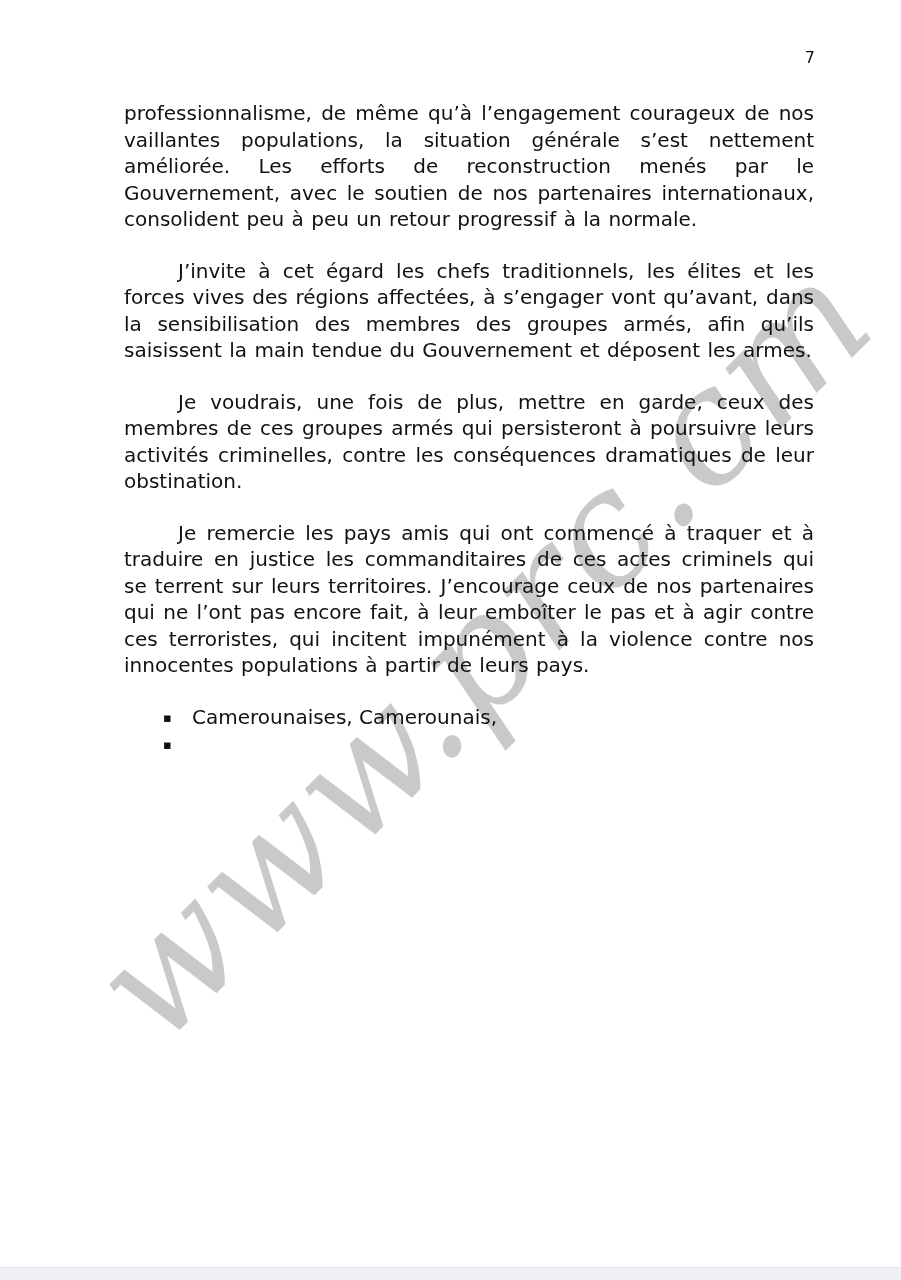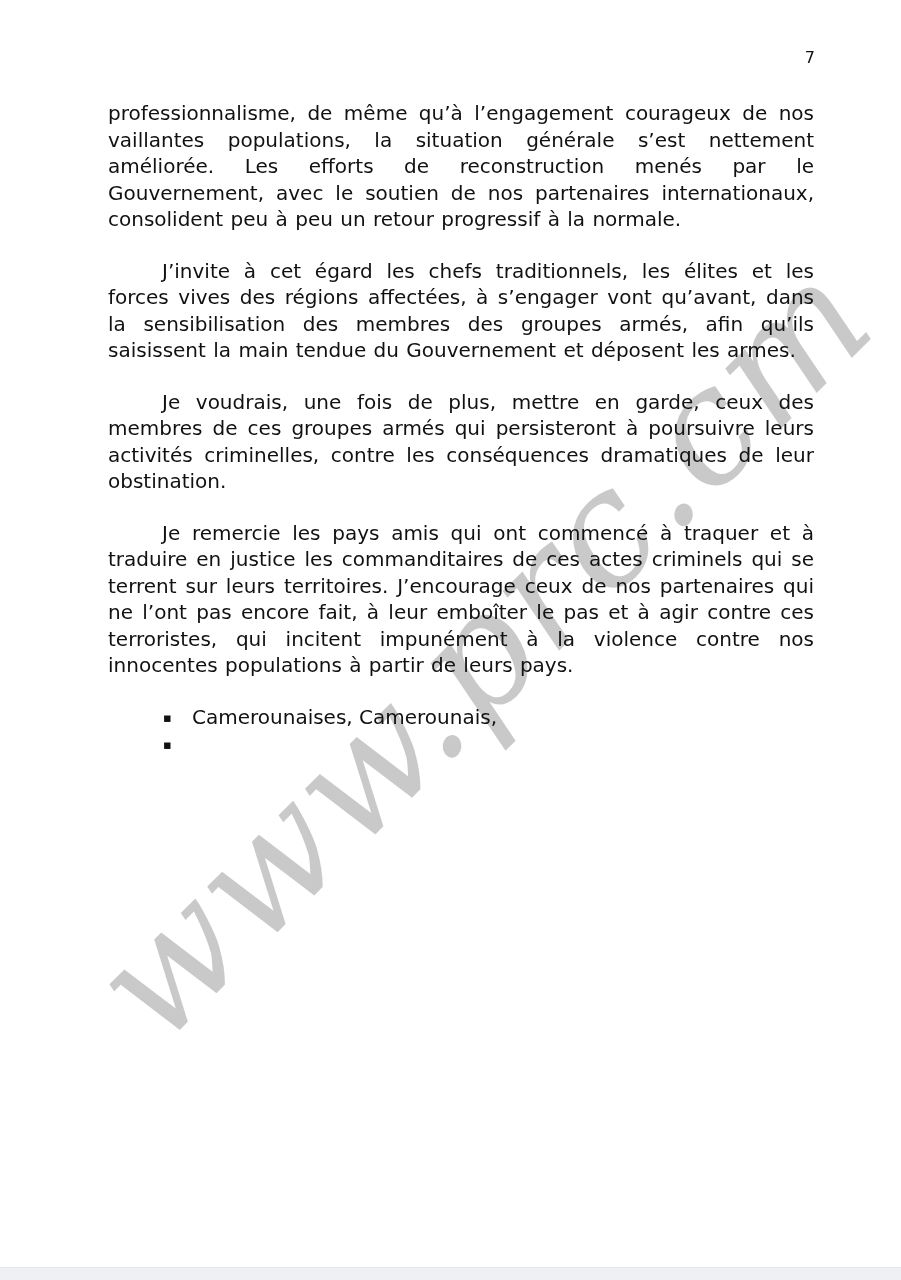--- a/index.html
+++ b/index.html
@@ -42,21 +42,21 @@
     z-index: 2;
   }
   .content {
     position: absolute;
     left: 108px;
     top: 100px;
     width: 706px;
     z-index: 2;
   }
   .para {
-    margin: 0 0 25px 0;
+    margin: 0 0 25px 16px;
     font-size: 20px;
     line-height: 26.5px;
     text-align: justify;
     text-indent: 54px;
     word-spacing: 1px;
   }
   .para.no-indent {
     text-indent: 0;
   }
   .bullet-list {

